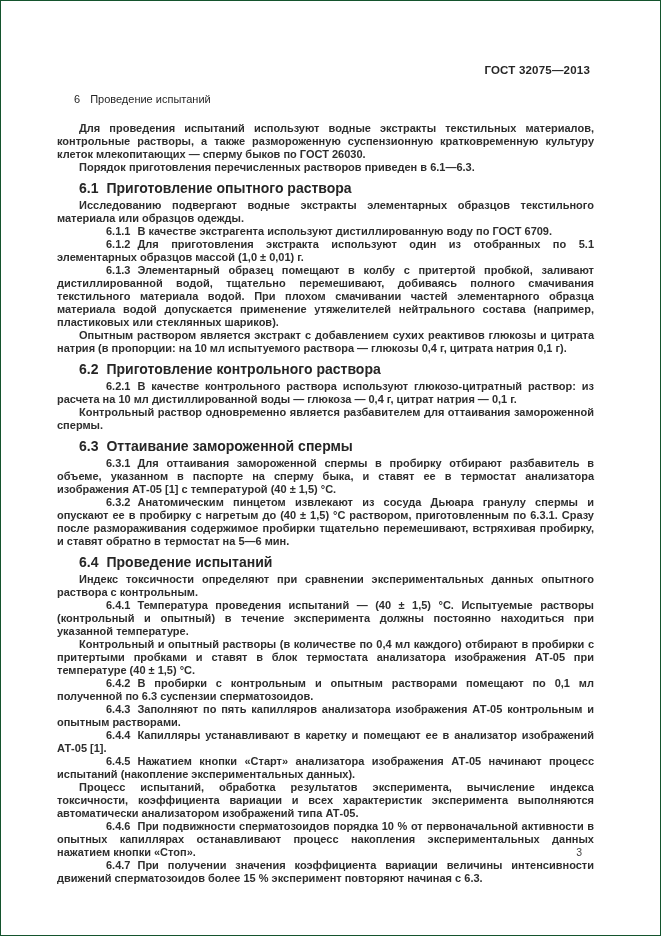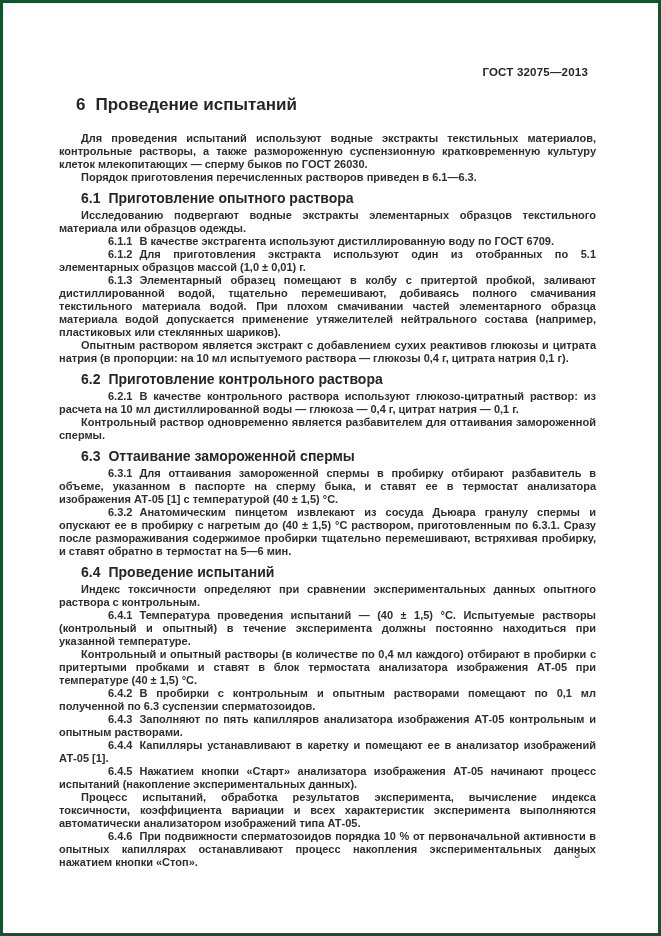--- a/index.html
+++ b/index.html
@@ -9,40 +9,40 @@
   }
   .page {
     position: relative;
     width: 661px;
     height: 936px;
     background: #ffffff;
     font-family: "Liberation Sans", sans-serif;
     color: #2e2e2e;
     overflow: hidden;
     box-sizing: border-box;
-    border: 3px solid #14532d;
+    border: 1px solid #14532d;
   }
   .doc-code {
     position: absolute;
     top: 63px;
     right: 70px;
     font-size: 11.5px;
     font-weight: bold;
     letter-spacing: 0.2px;
     color: #262626;
   }
   .content {
     position: absolute;
     top: 92px;
     left: 56px;
     width: 537px;
   }
   .content .h1 {
-    font-size: 17px;
-    font-weight: bold;
+    font-size: 11px;
+    font-weight: normal;
     margin: 0 0 17px 17px;
     color: #262626;
   }
   .content .h1 .num { margin-right: 10px; }
   .content .h2 {
     font-size: 14px;
     font-weight: bold;
     margin: 6px 0 3px 0;
     text-indent: 22px;
     color: #262626;
@@ -91,16 +91,17 @@
       <div class="h2"><span class="num">6.4</span><span>Проведение испытаний</span></div>
       <p class="p">Индекс токсичности определяют при сравнении экспериментальных данных опытного раствора с контрольным.</p>
       <p class="p"><span class="num">6.4.1</span><span>Температура проведения испытаний — (40 ± 1,5) °С. Испытуемые растворы (контрольный и опытный) в течение эксперимента должны постоянно находиться при указанной температуре.</span></p>
       <p class="p">Контрольный и опытный растворы (в количестве по 0,4 мл каждого) отбирают в пробирки с притертыми пробками и ставят в блок термостата анализатора изображения АТ-05 при температуре (40 ± 1,5) °С.</p>
       <p class="p"><span class="num">6.4.2</span><span>В пробирки с контрольным и опытным растворами помещают по 0,1 мл полученной по 6.3 суспензии сперматозоидов.</span></p>
       <p class="p"><span class="num">6.4.3</span><span>Заполняют по пять капилляров анализатора изображения АТ-05 контрольным и опытным растворами.</span></p>
       <p class="p"><span class="num">6.4.4</span><span>Капилляры устанавливают в каретку и помещают ее в анализатор изображений АТ-05 [1].</span></p>
       <p class="p"><span class="num">6.4.5</span><span>Нажатием кнопки «Старт» анализатора изображения АТ-05 начинают процесс испытаний (накопление экспериментальных данных).</span></p>
       <p class="p">Процесс испытаний, обработка результатов эксперимента, вычисление индекса токсичности, коэффициента вариации и всех характеристик эксперимента выполняются автоматически анализатором изображений типа АТ-05.</p>
       <p class="p"><span class="num">6.4.6</span><span>При подвижности сперматозоидов порядка 10 % от первоначальной активности в опытных капиллярах останавливают процесс накопления экспериментальных данных нажатием кнопки «Стоп».</span></p>
+      <p class="p"><span class="num">6.4.7</span><span>При получении значения коэффициента вариации величины интенсивности движений сперматозоидов более 15 % эксперимент повторяют начиная с 6.3.</span></p>
     </div>
 
   <div class="page-number">3</div>
 </div>
 
 </body></html>

